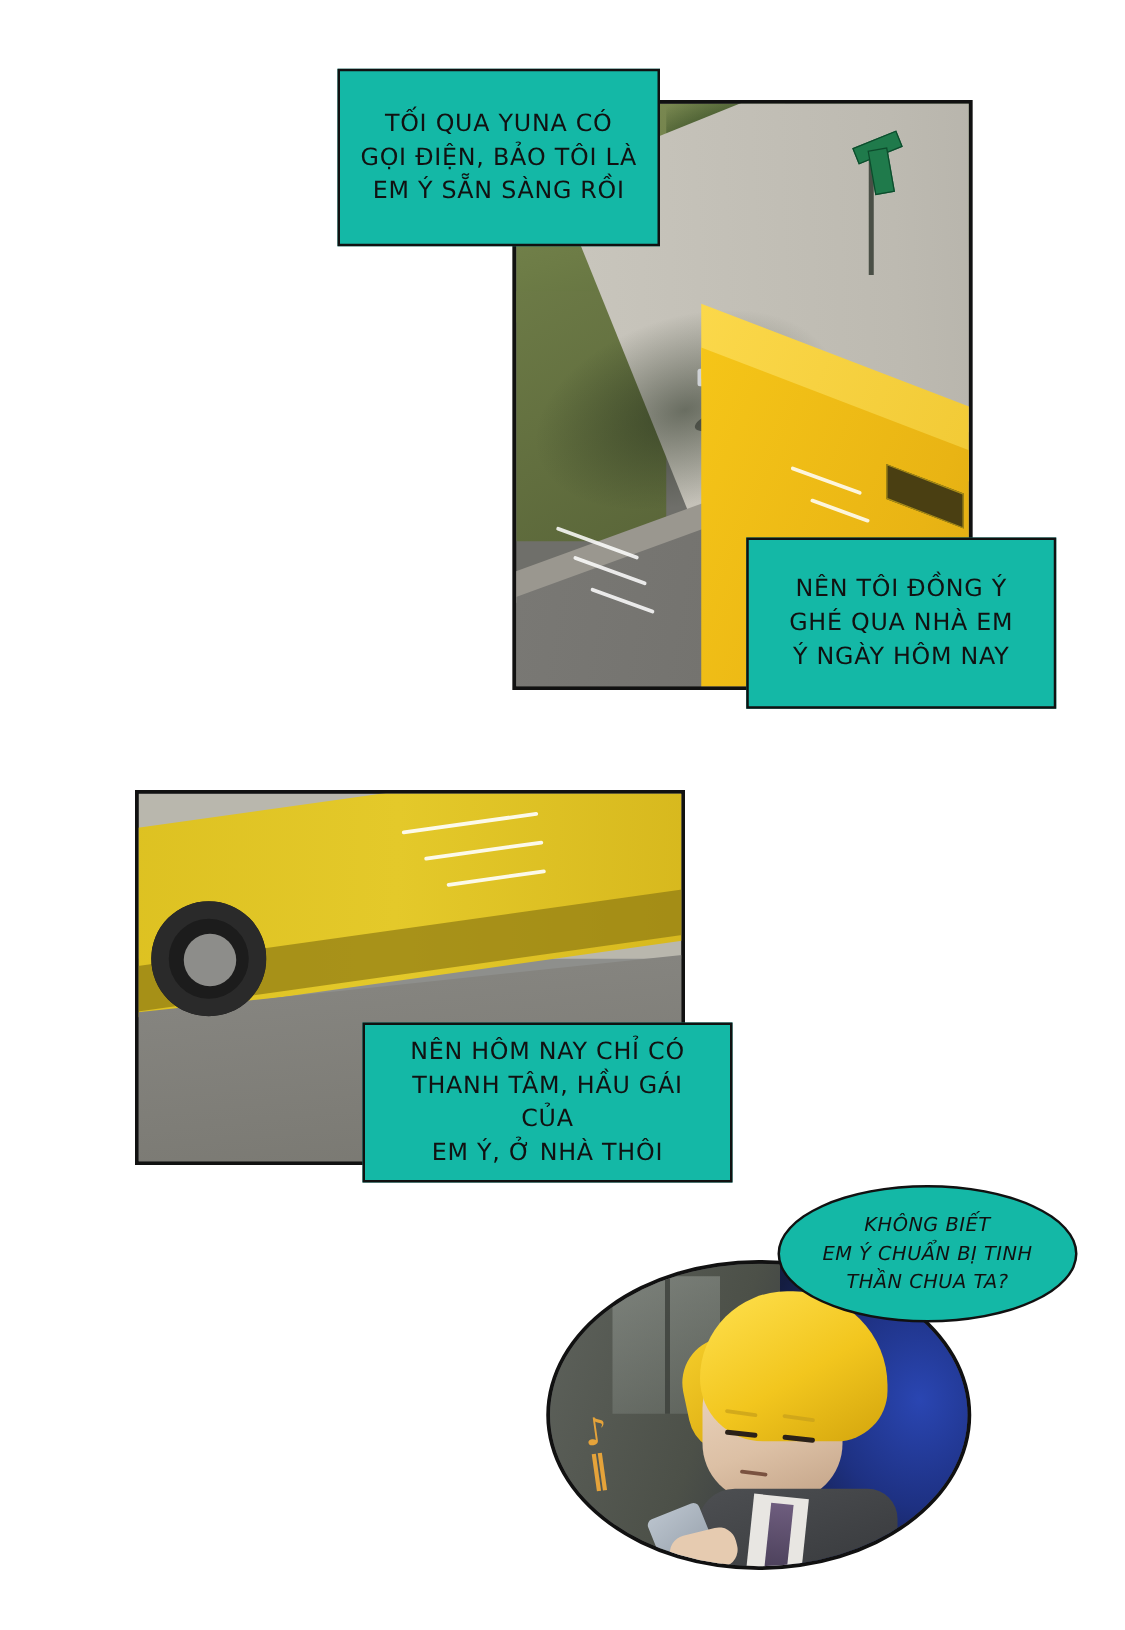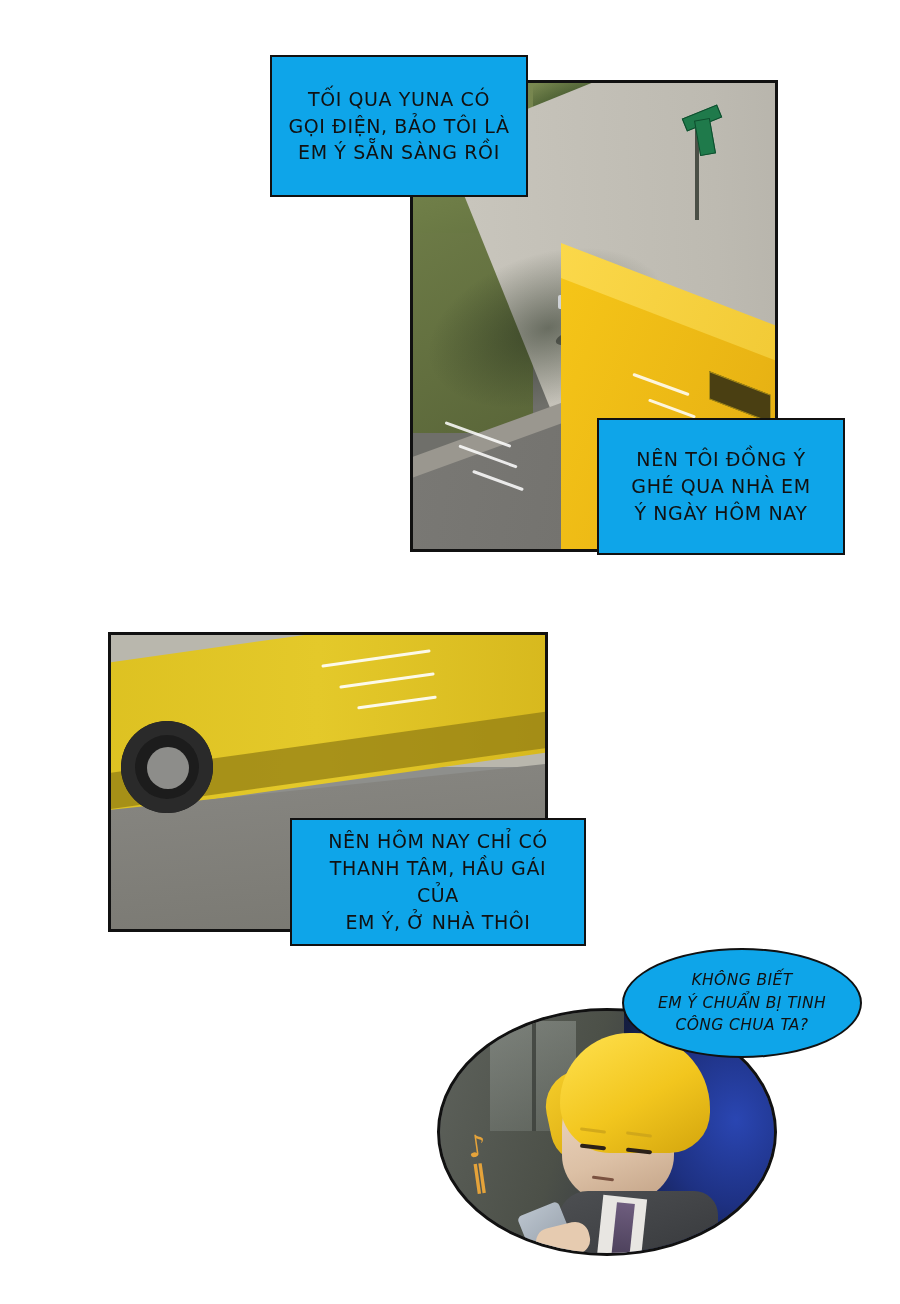--- a/index.html
+++ b/index.html
@@ -236,21 +236,21 @@
   .p3-emote {
     position: absolute; left: 30px; top: 118px; width: 54px; height: 72px;
     color: #e5a33a; font-size: 30px; font-weight: bold; line-height: 1.0;
     font-family: "DejaVu Sans", sans-serif;
     transform: rotate(-8deg);
   }
 
   
   .bubble {
     position: absolute;
-    background: #0ea5e9;
+    background: #14b8a6;
     border: 2px solid #111111;
     box-sizing: border-box;
     display: flex;
     align-items: center;
     justify-content: center;
     text-align: center;
     padding: 12px 14px;
     font-family: "DejaVu Sans", sans-serif;
     font-size: 19px;
     line-height: 1.42;
@@ -260,21 +260,21 @@
   }
   .bubble.oval {
     border-radius: 50%;
     font-style: italic;
     font-size: 15.5px;
     line-height: 1.45;
     letter-spacing: .4px;
   }
 
   #bubble-1 { left: 270px; top: 55px;   width: 258px; height: 142px; }
-  #bubble-2 { left: 597px; top: 418px;  width: 248px; height: 137px; }
+  #bubble-2 { left: 597px; top: 430px;  width: 248px; height: 137px; }
   #bubble-3 { left: 56px;  top: 578px;  width: 278px; height: 118px; }
   #bubble-4 { left: 290px; top: 818px;  width: 296px; height: 128px; }
   #bubble-5 { left: 100px; top: 1082px; width: 262px; height: 82px;  }
   #bubble-6 { left: 622px; top: 948px;  width: 240px; height: 110px; }
 </style>
 </head>
 <body>
 
 <div class="page">
 
@@ -350,15 +350,15 @@
 GỌI ĐIỆN, BẢO TÔI LÀ
 EM Ý SẴN SÀNG RỒI</div>
   <div class="bubble" id="bubble-2">NÊN TÔI ĐỒNG Ý
 GHÉ QUA NHÀ EM
 Ý NGÀY HÔM NAY</div>
   <div class="bubble" id="bubble-4">NÊN HÔM NAY CHỈ CÓ
 THANH TÂM, HẦU GÁI CỦA
 EM Ý, Ở NHÀ THÔI</div>
   <div class="bubble oval" id="bubble-6">KHÔNG BIẾT
 EM Ý CHUẨN BỊ TINH
-CÔNG CHUA TA?</div>
+THẦN CHUA TA?</div>
 
 </div>
 
 </body></html>

